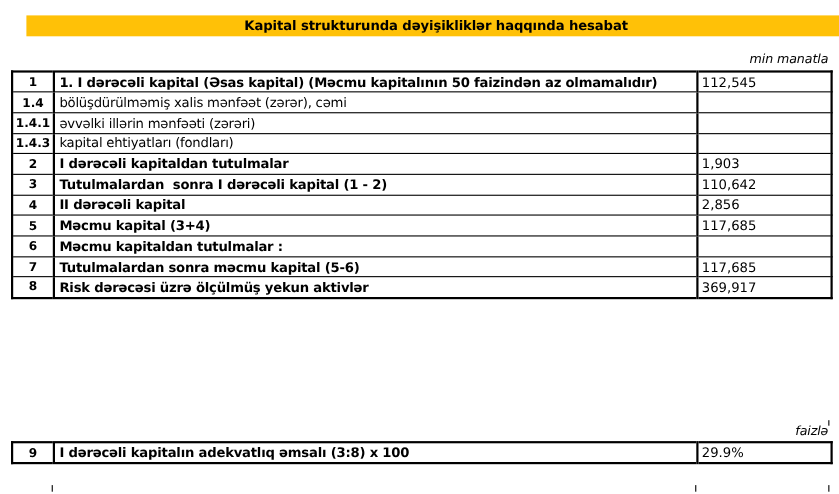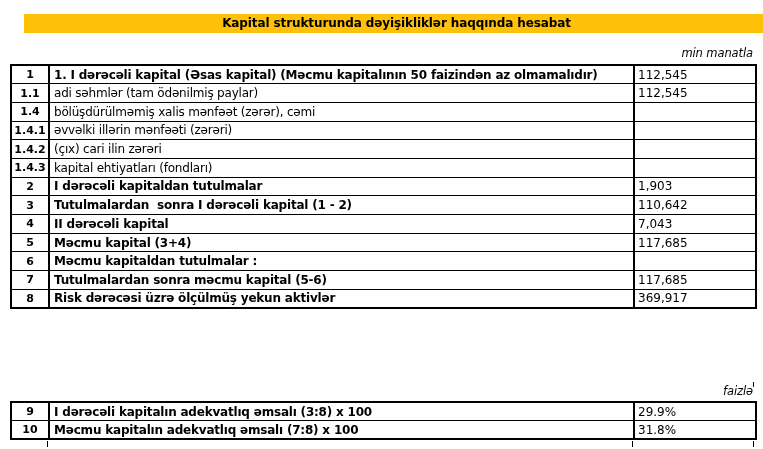--- a/index.html
+++ b/index.html
@@ -95,58 +95,48 @@
   <div class="unit unit-top">min manatla</div>
 
   <table class="tbl main">
     <tbody>
         <tr class="bold">
     <td class="num">1</td>
     <td class="label">1. I dərəcəli kapital (Əsas kapital) (Məcmu kapitalının 50 faizindən az olmamalıdır)</td>
     <td class="value">112,545</td>
   </tr>
         <tr>
-    <td class="num">1.1</td>
-    <td class="label">adi səhmlər (tam ödənilmiş paylar)</td>
-    <td class="value">112,545</td>
-  </tr>
-        <tr>
     <td class="num">1.4</td>
     <td class="label">bölüşdürülməmiş xalis mənfəət (zərər), cəmi</td>
     <td class="value"></td>
   </tr>
         <tr>
     <td class="num">1.4.1</td>
     <td class="label">əvvəlki illərin mənfəəti (zərəri)</td>
-    <td class="value"></td>
-  </tr>
-        <tr>
-    <td class="num">1.4.2</td>
-    <td class="label">(çıx) cari ilin zərəri</td>
     <td class="value"></td>
   </tr>
         <tr>
     <td class="num">1.4.3</td>
     <td class="label">kapital ehtiyatları (fondları)</td>
     <td class="value"></td>
   </tr>
         <tr class="bold">
     <td class="num">2</td>
     <td class="label">I dərəcəli kapitaldan tutulmalar</td>
     <td class="value">1,903</td>
   </tr>
         <tr class="bold">
     <td class="num">3</td>
     <td class="label">Tutulmalardan  sonra I dərəcəli kapital (1 - 2)</td>
     <td class="value">110,642</td>
   </tr>
         <tr class="bold">
     <td class="num">4</td>
     <td class="label">II dərəcəli kapital</td>
-    <td class="value">7,043</td>
+    <td class="value">2,856</td>
   </tr>
         <tr class="bold">
     <td class="num">5</td>
     <td class="label">Məcmu kapital (3+4)</td>
     <td class="value">117,685</td>
   </tr>
         <tr class="bold">
     <td class="num">6</td>
     <td class="label">Məcmu kapitaldan tutulmalar :</td>
     <td class="value"></td>
@@ -166,25 +156,20 @@
 
   <div class="unit unit-bottom">faizlə</div>
 
   <table class="tbl ratio">
     <tbody>
         <tr class="bold">
     <td class="num">9</td>
     <td class="label">I dərəcəli kapitalın adekvatlıq əmsalı (3:8) x 100</td>
     <td class="value">29.9%</td>
   </tr>
-        <tr class="bold">
-    <td class="num">10</td>
-    <td class="label">Məcmu kapitalın adekvatlıq əmsalı (7:8) x 100</td>
-    <td class="value">31.8%</td>
-  </tr>
       </tbody>
   </table>
 
   <div class="stub stub-b1"></div>
   <div class="stub stub-b2"></div>
   <div class="stub stub-b3"></div>
   <div class="stub stub-m1"></div>
 
 </div>
 

